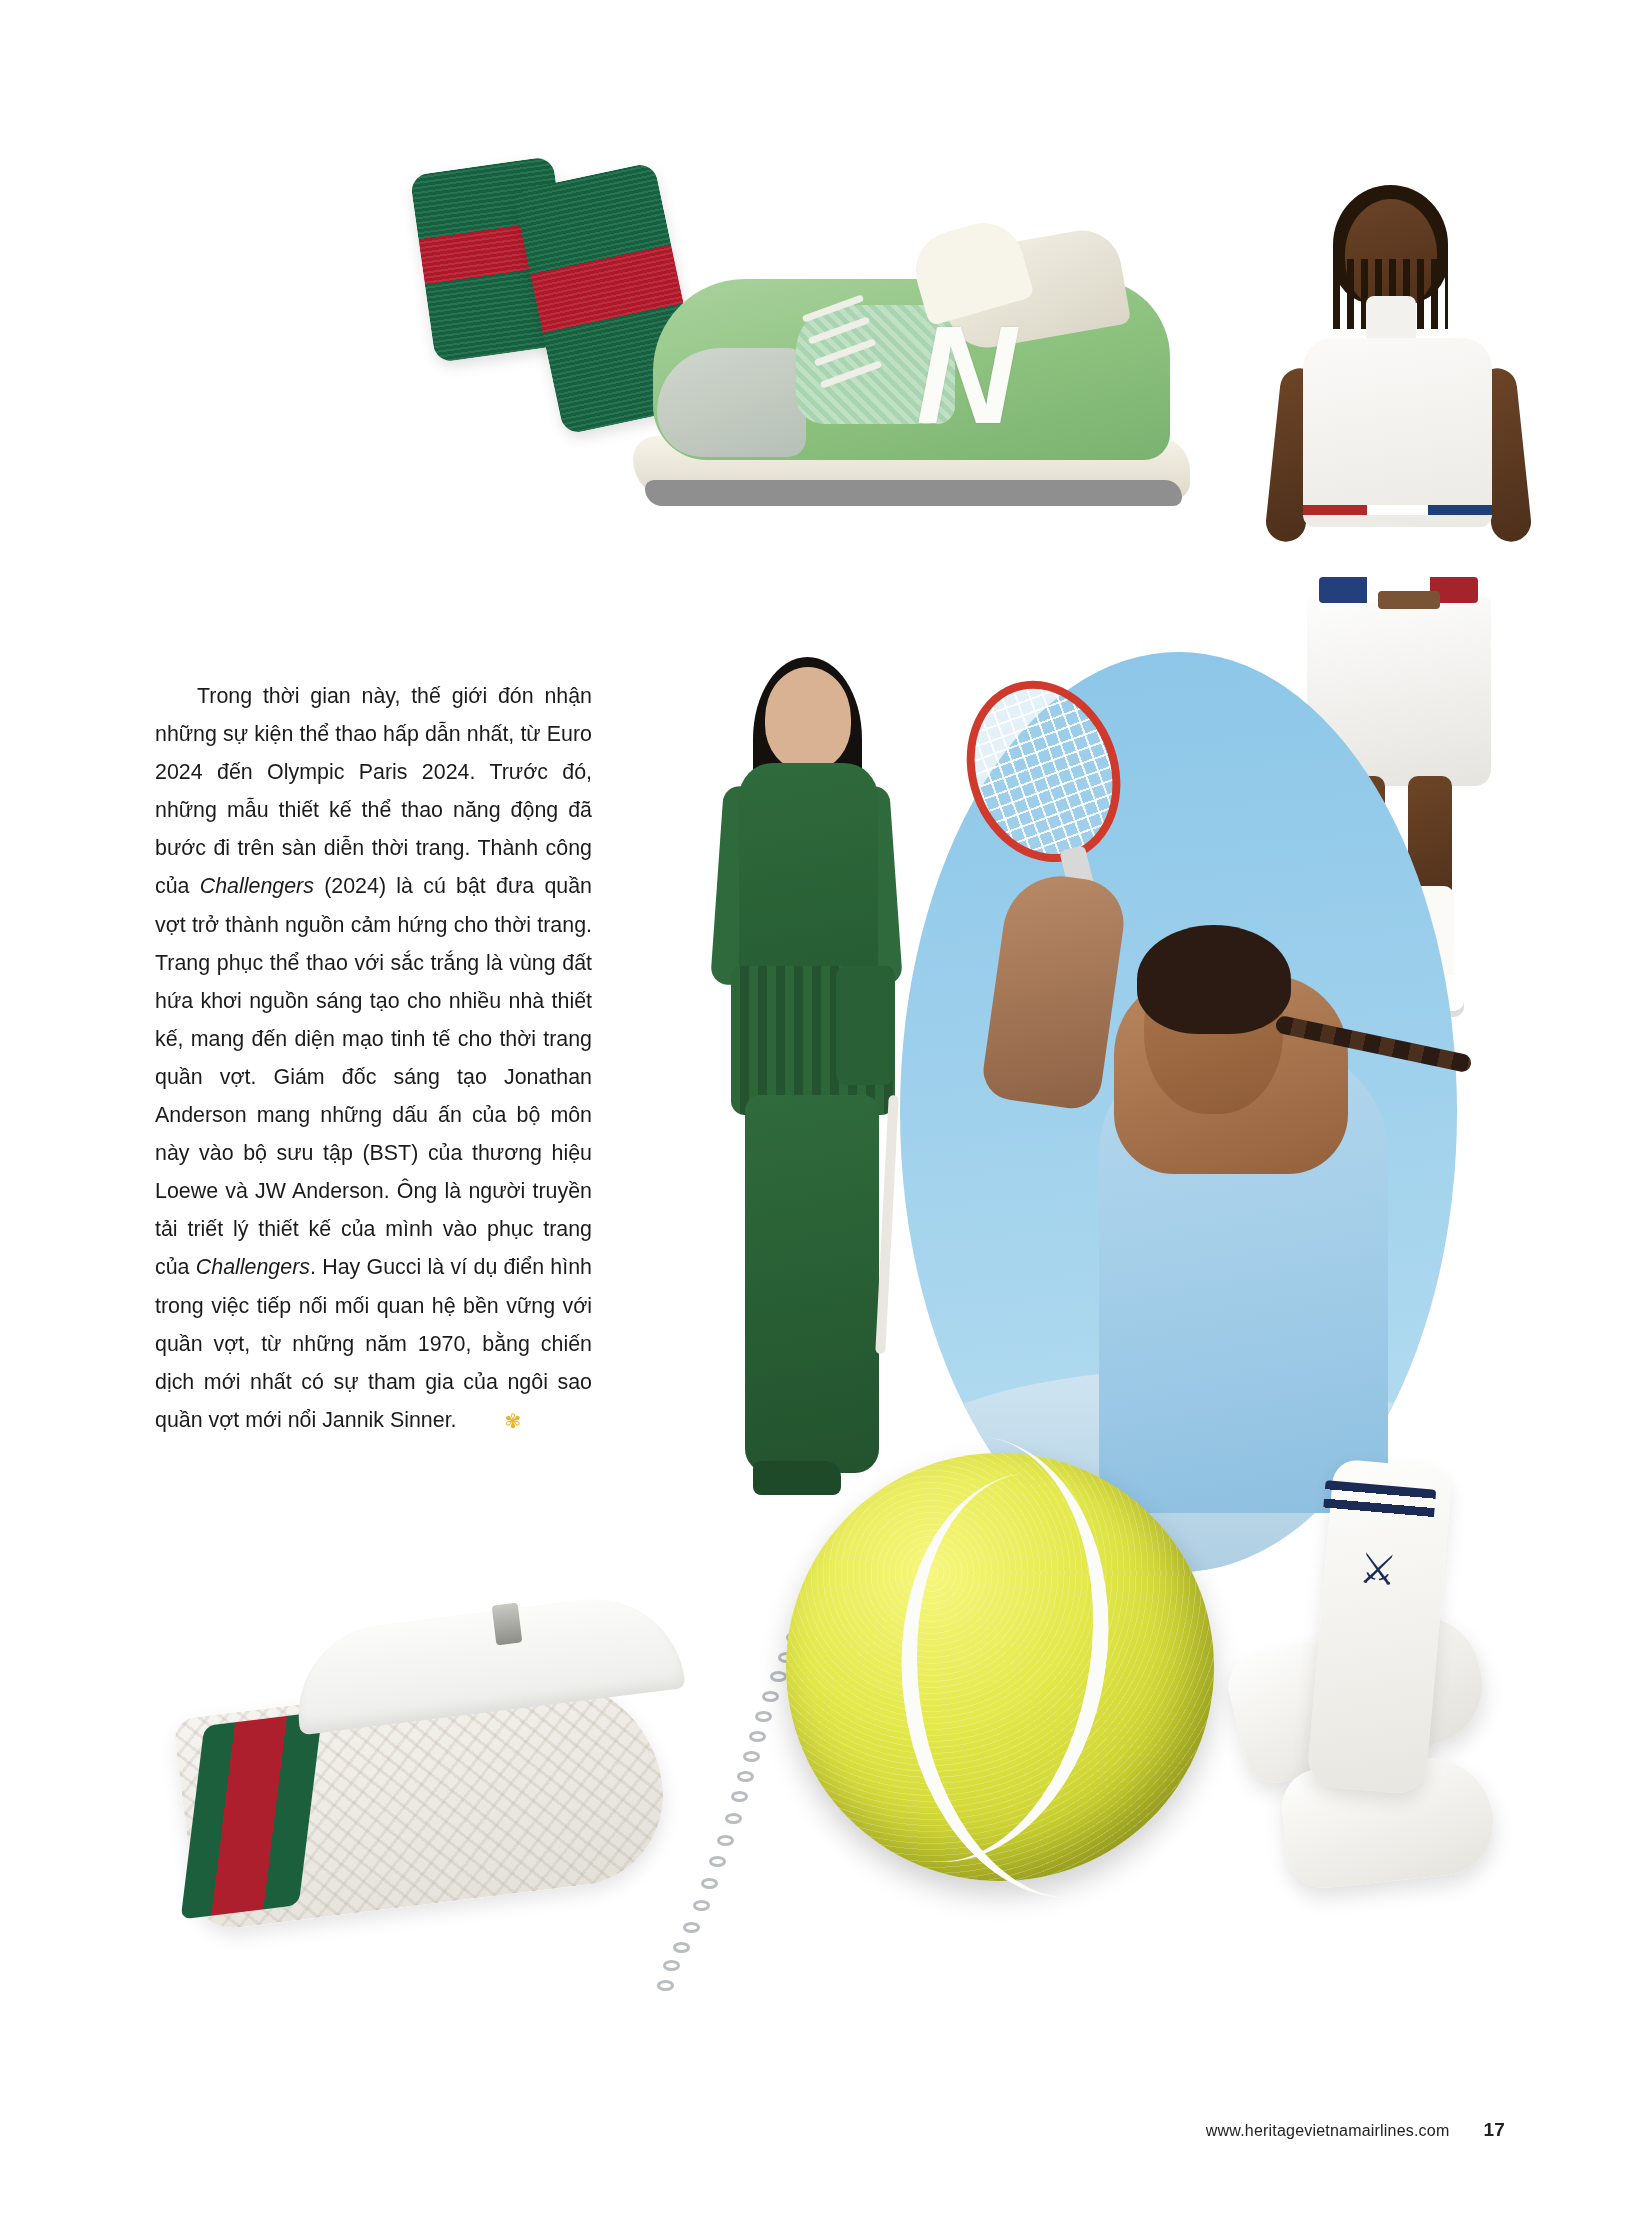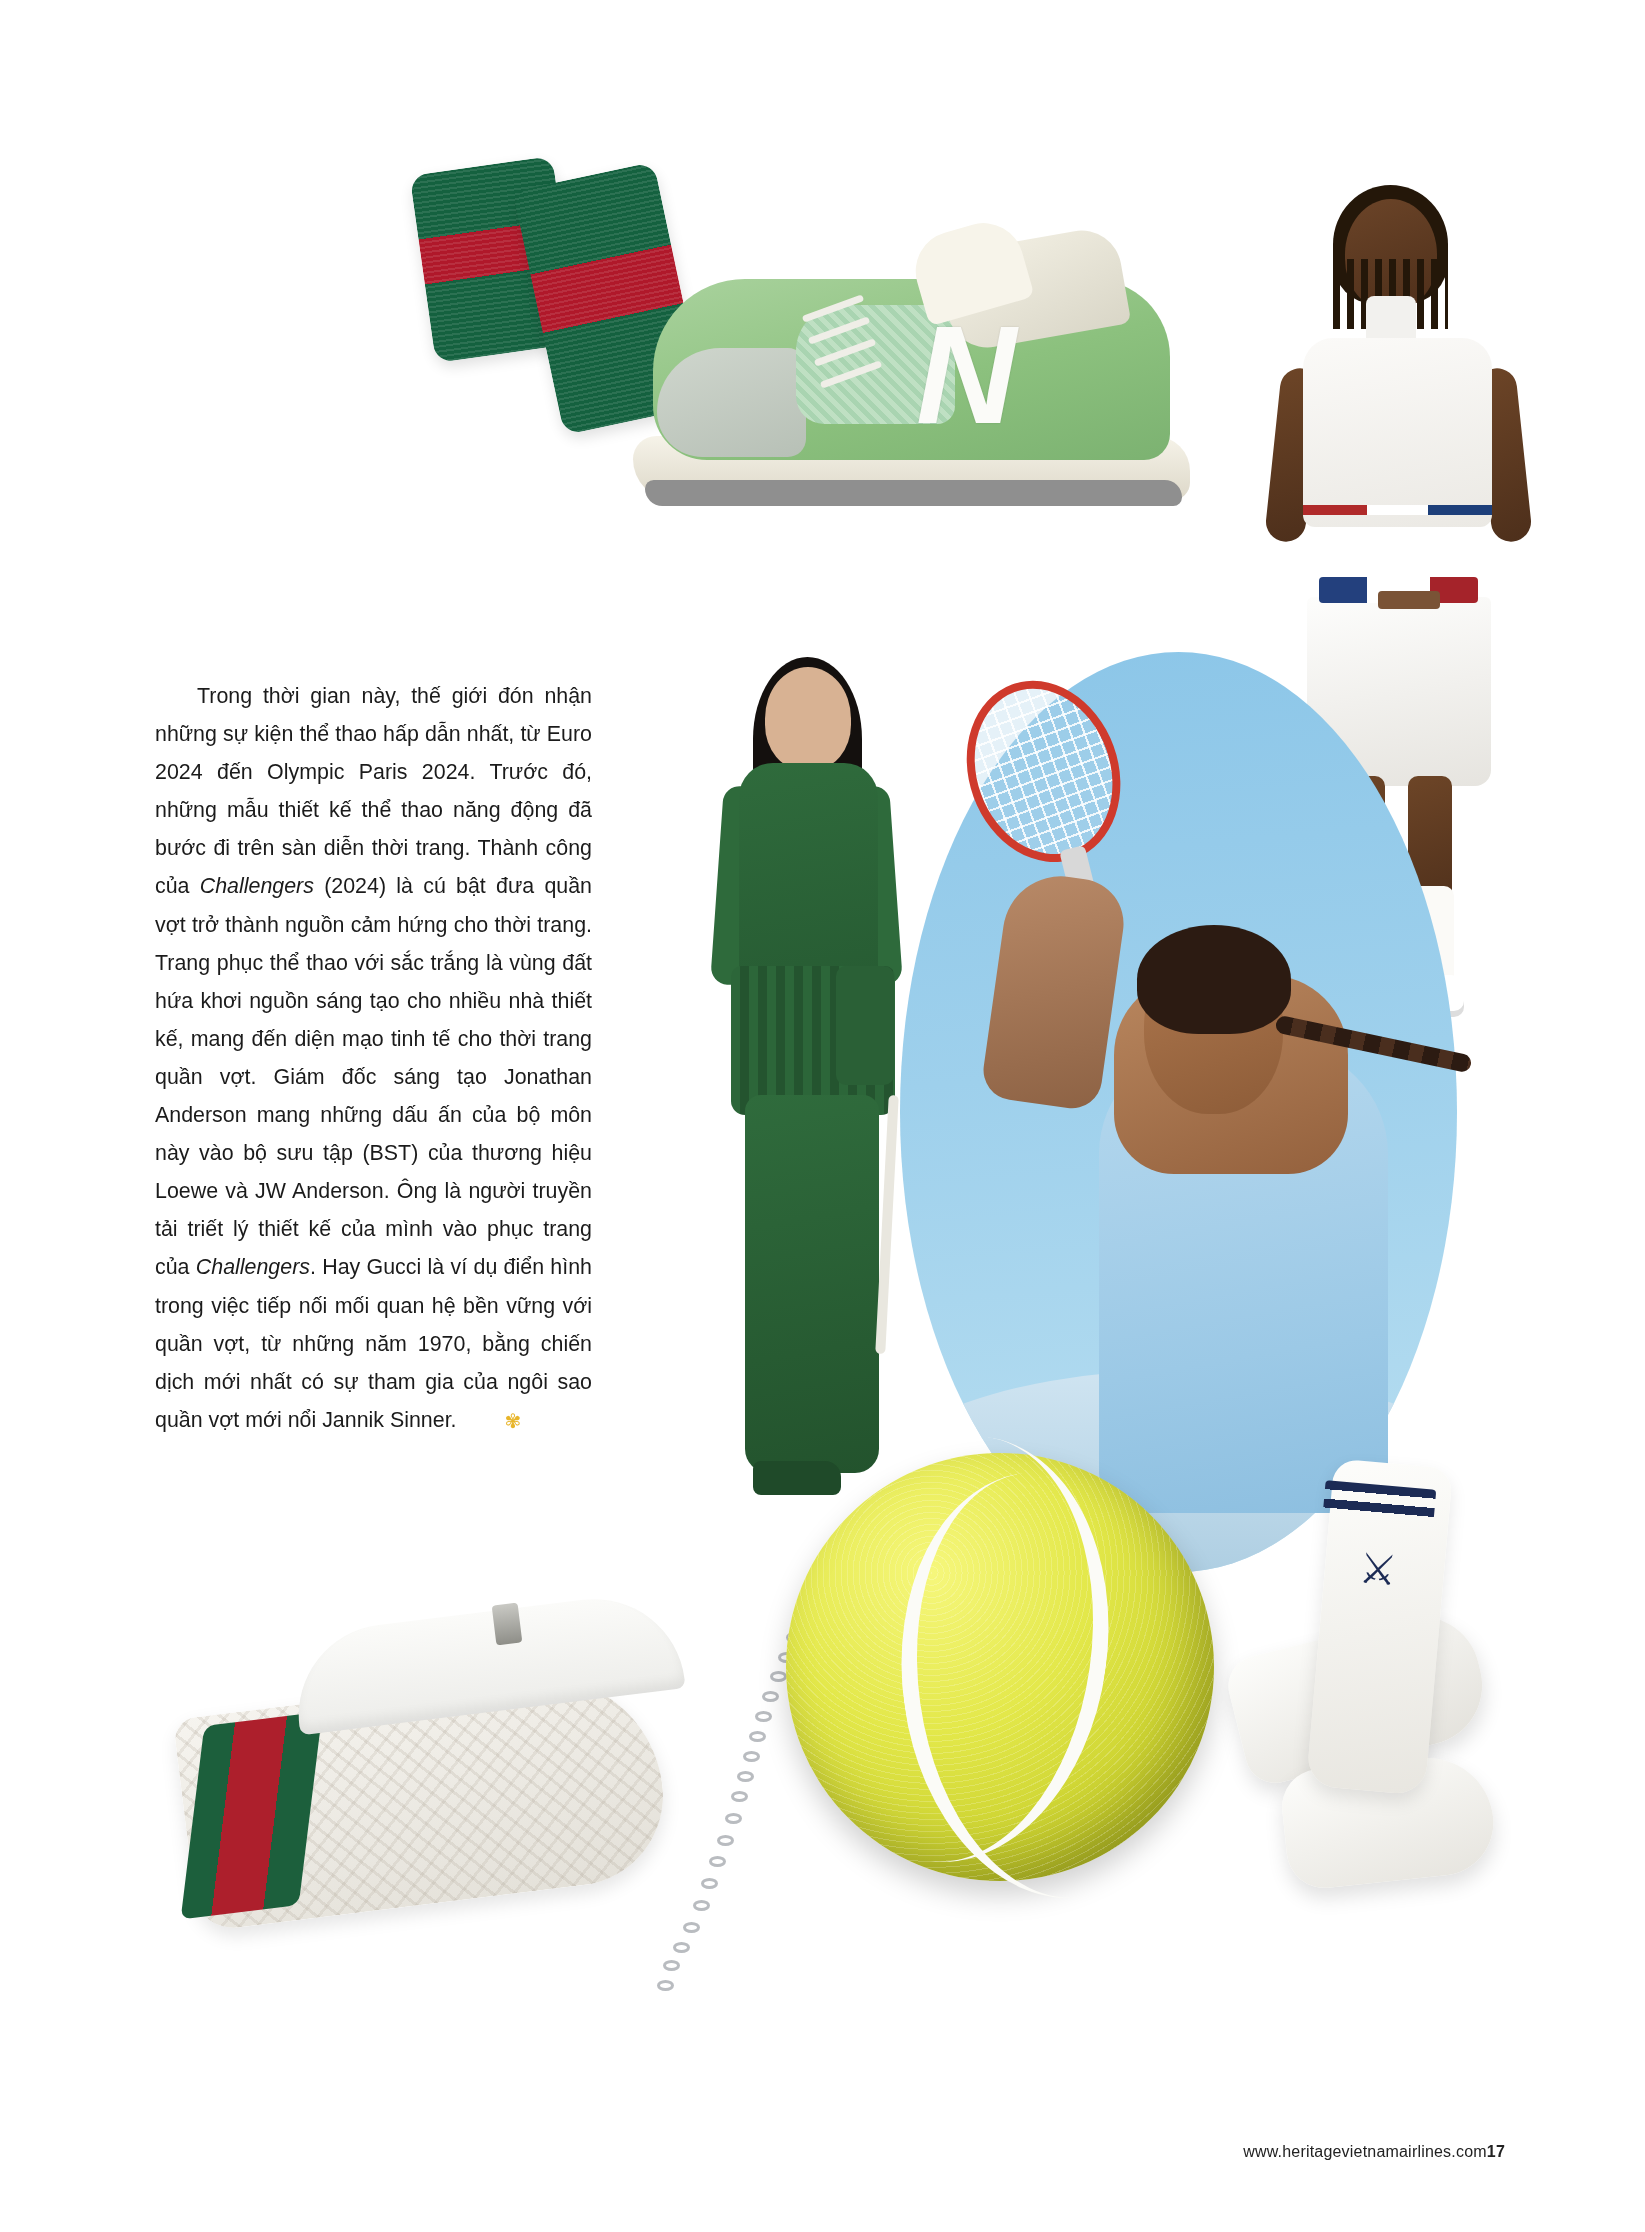--- a/index.html
+++ b/index.html
@@ -53,31 +53,32 @@
     display: inline-block;
     color: #e8b52a;
     font-size: 20px;
     transform: translateY(1px);
   }
 
   
   .footer {
     position: absolute;
     right: 141px;
-    bottom: 72px;
+    bottom: 92px;
     display: flex;
     align-items: baseline;
-    gap: 0;
+    gap: 14px;
     font-size: 16px;
     color: #222;
     letter-spacing: 0.2px;
   }
   .footer .pagenum {
     font-weight: bold;
-    font-size: 16px;
+    font-size: 19px;
+    margin-left: 20px;
   }
 
   
 
   
   .blue-oval {
     position: absolute;
     left: 900px;
     top: 652px;
     width: 557px;

